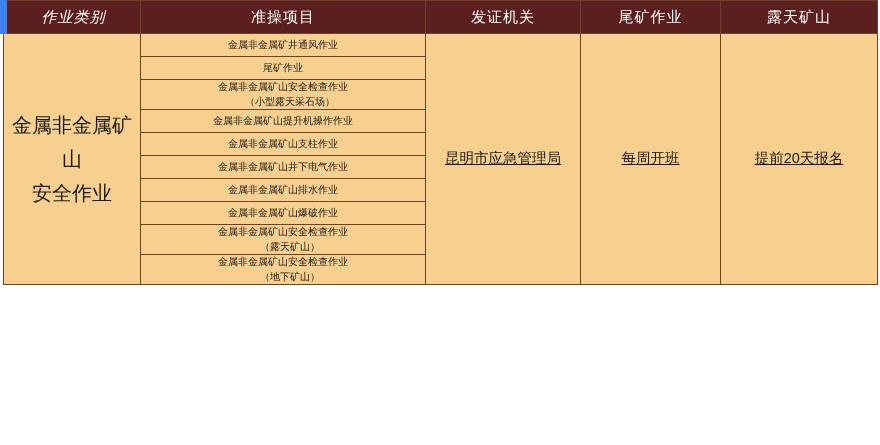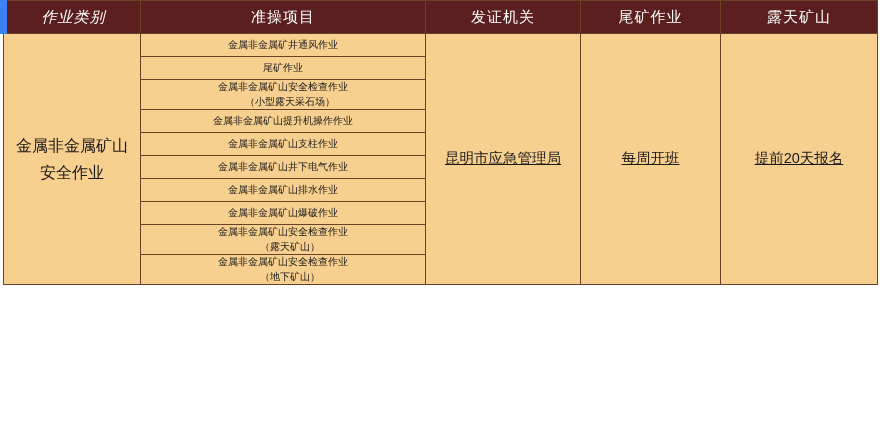--- a/index.html
+++ b/index.html
@@ -43,21 +43,21 @@
     border-left: 7px solid #3b82f6;
     font-style: italic;
   }
   tbody td {
     background: #f7cf8f;
     color: #1a1a1a;
     font-size: 10px;
     line-height: 1.45;
   }
   td.cat-cell {
-    font-size: 16px;
+    font-size: 20px;
     line-height: 1.7;
     padding: 0 6px;
     margin-left: 8px;
   }
   td.item-cell {
     text-align: left;
     padding: 8px 0 8px 44px;
     height: 22px;
   }
   td.item-cell .line2 {

